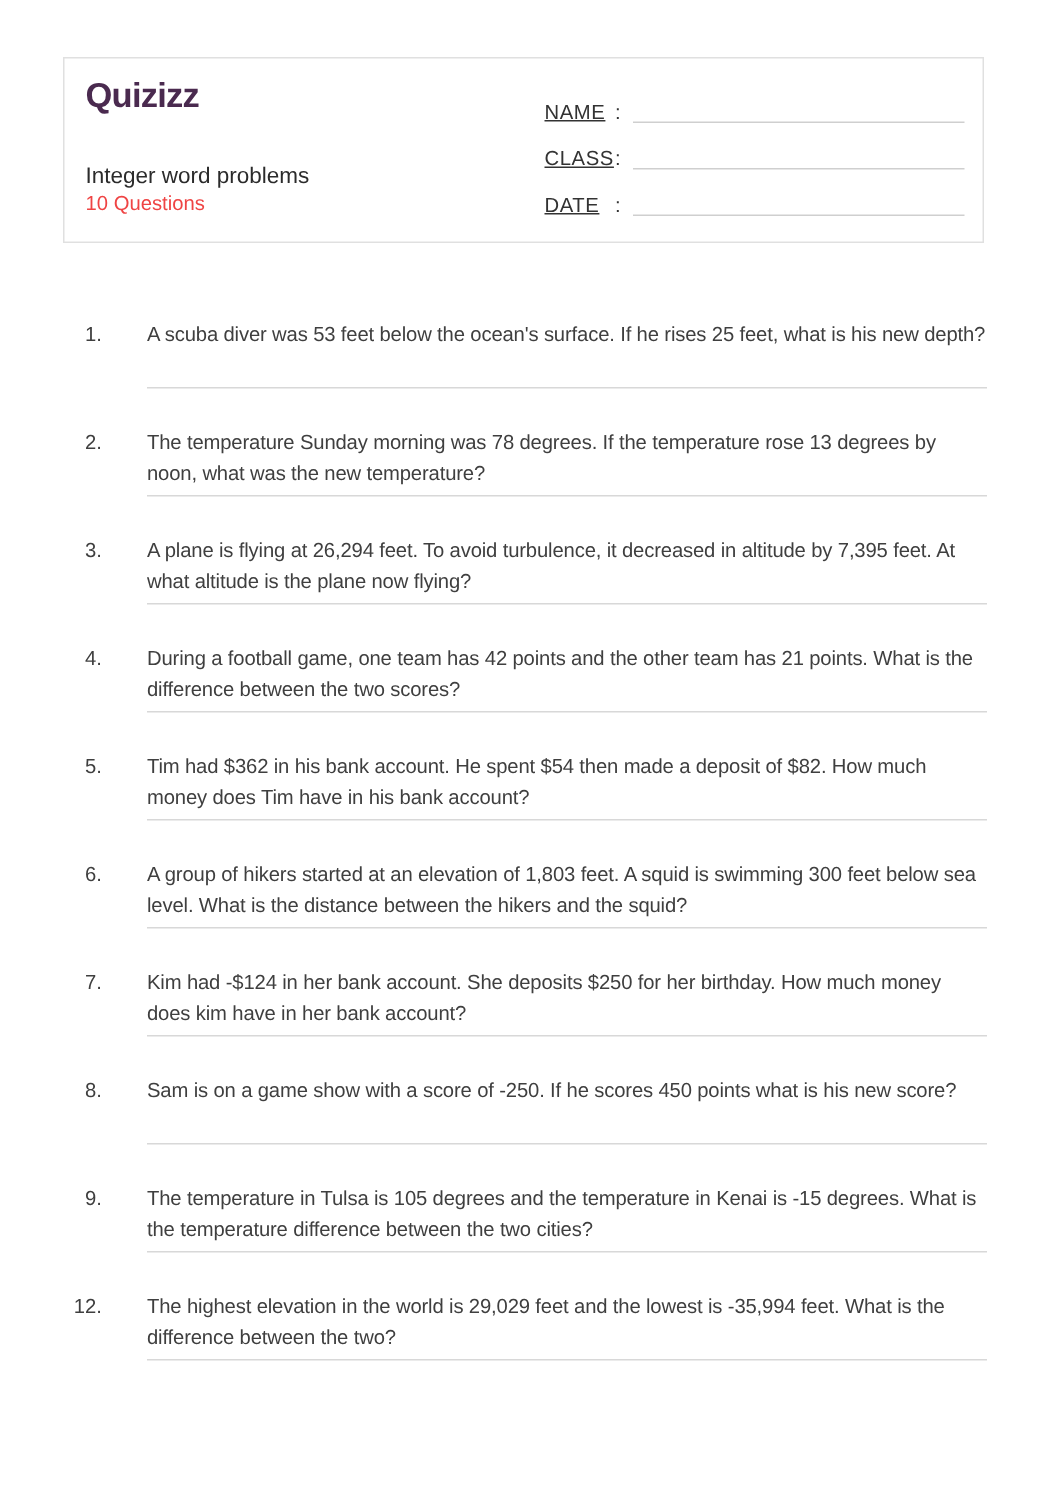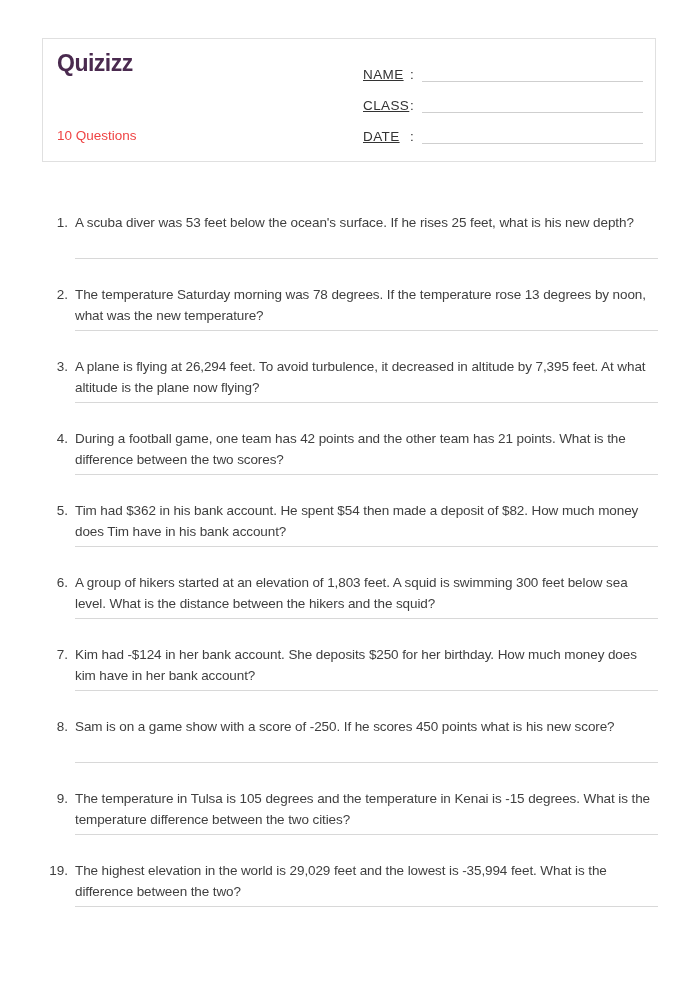--- a/index.html
+++ b/index.html
@@ -91,39 +91,40 @@
   .q-num {
     width: 26px;
     text-align: right;
     font-size: 13.5px;
     line-height: 21px;
     color: #3f3f3f;
     flex: 0 0 26px;
   }
   .q-text {
     flex: 1;
-    margin-left: 7px;
+    margin-left: 30px;
     font-size: 13.5px;
     line-height: 21px;
     letter-spacing: -0.1px;
     color: #3f3f3f;
     border-bottom: 1px solid #d8d8d8;
     padding-bottom: 4px;
     min-height: 47px;
   }
 </style>
 </head>
 <body>
 
 <div class="sheet">
 
   <div class="header-box">
     <div class="header-left">
       <div class="logo">Quizizz</div>
       <div>
+        <div class="title">Integer word problems</div>
         <div class="subtitle">10 Questions</div>
       </div>
     </div>
     <div class="header-right">
       <div class="field-row">
         <span class="field-label">NAME</span>
         <span class="field-colon">:</span>
         <span class="field-line"></span>
       </div>
       <div class="field-row">
@@ -139,21 +140,21 @@
     </div>
   </div>
 
   <div class="questions">
     <div class="q-row">
       <div class="q-num">1.</div>
       <div class="q-text">A scuba diver was 53 feet below the ocean's surface. If he rises 25 feet, what is his new depth?</div>
     </div>
     <div class="q-row">
       <div class="q-num">2.</div>
-      <div class="q-text">The temperature Saturday morning was 78 degrees. If the temperature rose 13 degrees by noon, what was the new temperature?</div>
+      <div class="q-text">The temperature Sunday morning was 78 degrees. If the temperature rose 13 degrees by noon, what was the new temperature?</div>
     </div>
     <div class="q-row">
       <div class="q-num">3.</div>
       <div class="q-text">A plane is flying at 26,294 feet. To avoid turbulence, it decreased in altitude by 7,395 feet. At what altitude is the plane now flying?</div>
     </div>
     <div class="q-row">
       <div class="q-num">4.</div>
       <div class="q-text">During a football game, one team has 42 points and the other team has 21 points. What is the difference between the two scores?</div>
     </div>
     <div class="q-row">
@@ -170,18 +171,18 @@
     </div>
     <div class="q-row">
       <div class="q-num">8.</div>
       <div class="q-text">Sam is on a game show with a score of -250. If he scores 450 points what is his new score?</div>
     </div>
     <div class="q-row">
       <div class="q-num">9.</div>
       <div class="q-text">The temperature in Tulsa is 105 degrees and the temperature in Kenai is -15 degrees. What is the temperature difference between the two cities?</div>
     </div>
     <div class="q-row">
-      <div class="q-num">19.</div>
+      <div class="q-num">12.</div>
       <div class="q-text">The highest elevation in the world is 29,029 feet and the lowest is -35,994 feet. What is the difference between the two?</div>
     </div>
   </div>
 
 </div>
 
 </body></html>

